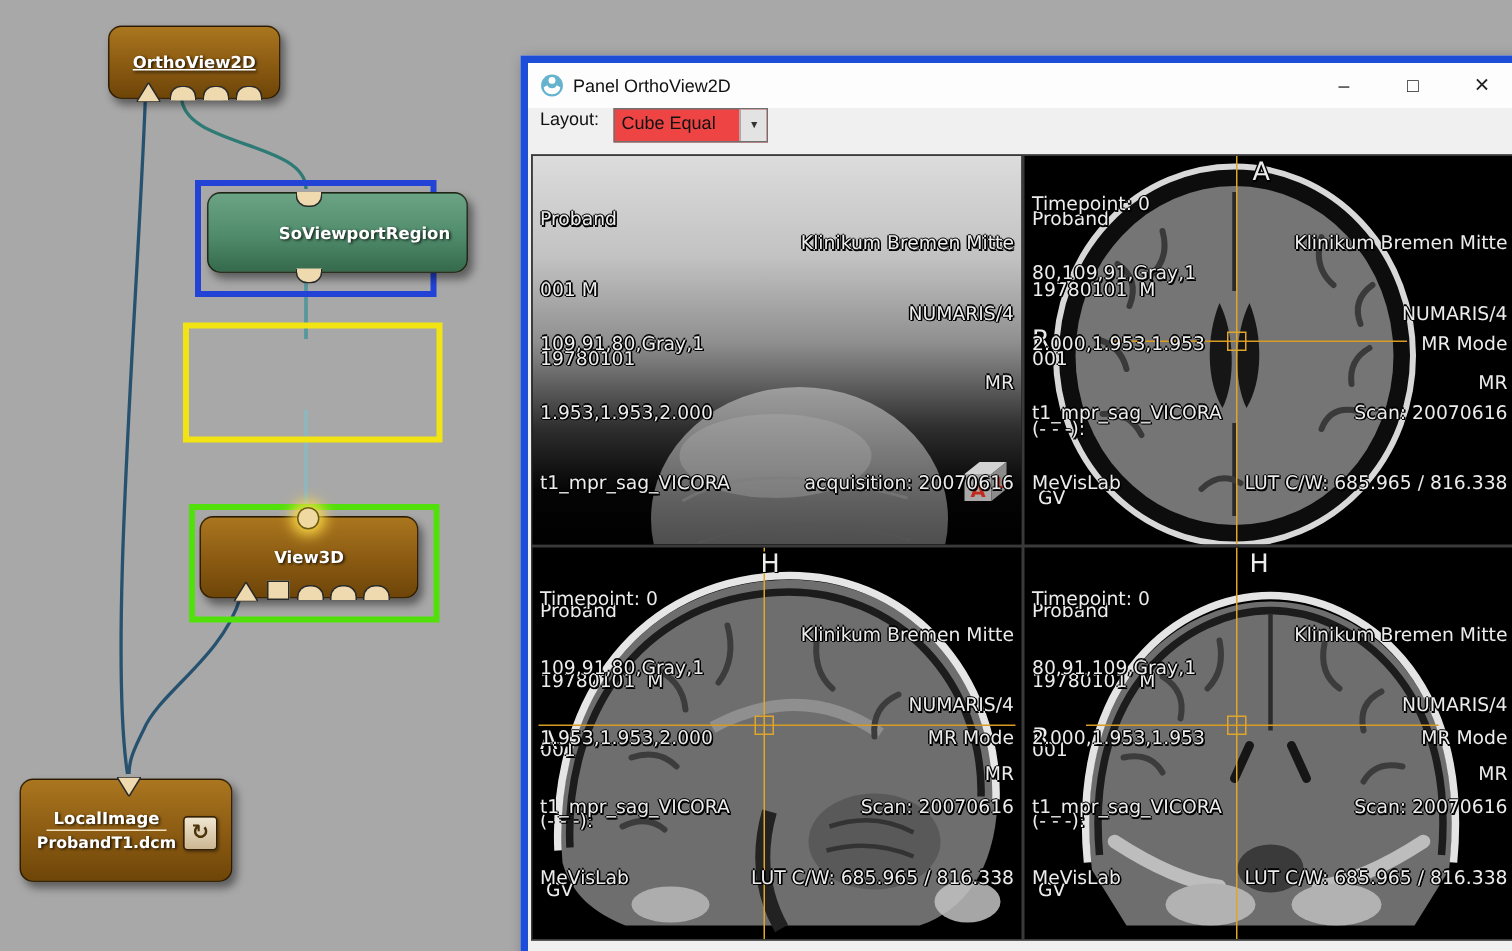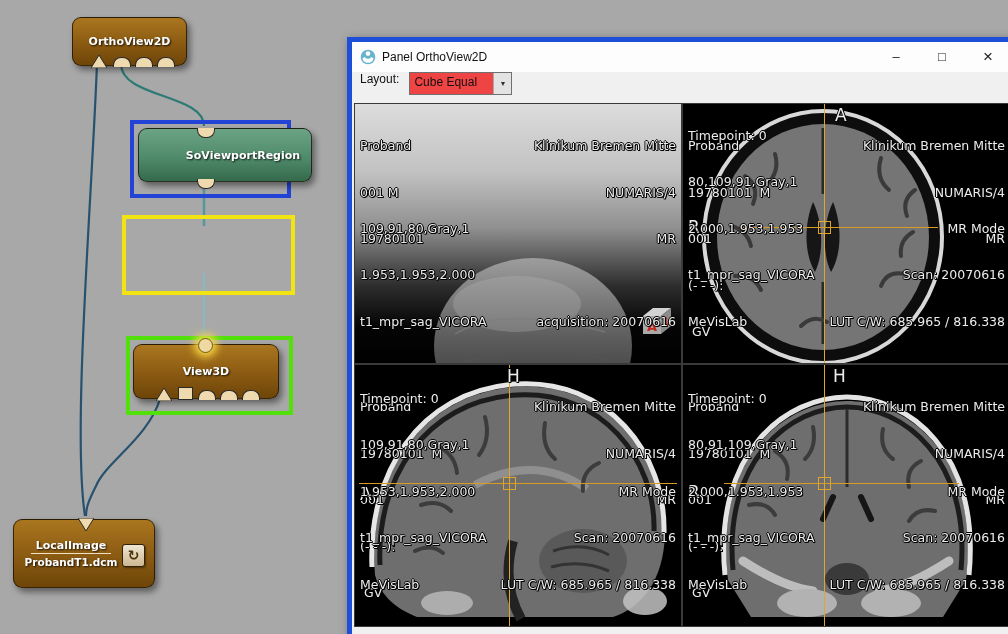--- a/index.html
+++ b/index.html
@@ -42,21 +42,21 @@
   .combo-text{flex:1;font-size:12px;color:#111;padding:2px 4px;white-space:nowrap;overflow:hidden;}
   .combo-arrow{width:17px;background:#e3e3e3;border-left:1px solid #a9a9a9;font-size:7px;color:#333;
     display:flex;align-items:center;justify-content:center;}
   .viewer{position:absolute;left:2px;top:61px;width:655px;height:522px;background:#d2d2d2;}
   .vp{position:absolute;background:#000;border:1px solid #3a3a3a;overflow:hidden;}
   .vp svg.mri{position:absolute;left:0;top:0;z-index:1;}
   .ov{position:absolute;z-index:3;color:#ececec;font-family:"DejaVu Sans",sans-serif;
     font-size:12.5px;line-height:15.5px;white-space:pre;
     text-shadow:-1px 0 #000,1px 0 #000,0 -1px #000,0 1px #000,1px 1px #000;}
   .tl{left:5px;top:3px;}
-  .tr{right:5px;top:3px;text-align:right;}
+  .tr{right:5px;top:19px;text-align:right;}
   .bl{left:5px;bottom:3px;}
   .br{right:5px;bottom:3px;text-align:right;}
   .orient{font-size:17px;line-height:18px;}
   .xh-v{position:absolute;top:0;bottom:0;width:1px;background:#dfa62b;z-index:2;}
   .xh-h{position:absolute;height:1px;background:#d99b22;z-index:2;}
   .xh-sq{position:absolute;width:11px;height:11px;border:1px solid #dfa62b;background:transparent;z-index:2;}
   .vp3dbg{position:absolute;inset:0;z-index:0;
     background:linear-gradient(180deg,#dcdcdc 0%,#c2c2c2 26%,#8f8f8f 48%,#2e2e2e 70%,#050505 86%,#000 100%);}
   .cube3d{position:absolute;right:6px;bottom:23px;z-index:3;}
 </style>
@@ -65,21 +65,21 @@
 
 <div class="canvas">
   <svg class="edges" width="360" height="634">
     <path d="M97,63 C92,200 72,430 85,516" stroke="#27526f" stroke-width="2.2" fill="none"></path>
     <path d="M160,399 C148,438 106,462 96,486 C89,500 86,507 86,516" stroke="#27526f" stroke-width="2.2" fill="none"></path>
     <path d="M121,64 C121,98 204,94 204,126" stroke="#2e7a74" stroke-width="2.2" fill="none"></path>
     <path d="M204,176 L204,226" stroke="#57979b" stroke-width="2.5" fill="none"></path>
     <path d="M204,273 L204,344" stroke="#8fb6be" stroke-width="2.5" fill="none"></path>
   </svg>
 
-  <div class="node brown" style="left:72px;top:17px;width:113px;height:47px;">
+  <div class="node brown" style="left:72px;top:17px;width:113px;height:47px;text-decoration:underline;">
     <span class="nlabel">OrthoView2D</span>
     <svg class="tri" style="left:18px;bottom:-3px;" width="16" height="13">
       <polygon points="8,0 16,13 0,13" fill="#efd9af" stroke="#2a2a2a"></polygon>
       </svg>
     <span class="dome" style="left:40px;"></span>
     <span class="dome" style="left:62px;"></span>
     <span class="dome" style="left:84px;"></span>
   </div>
 
   <div class="selbox" style="left:130px;top:120px;width:153px;height:70px;border:4px solid #2243d6;"></div>

